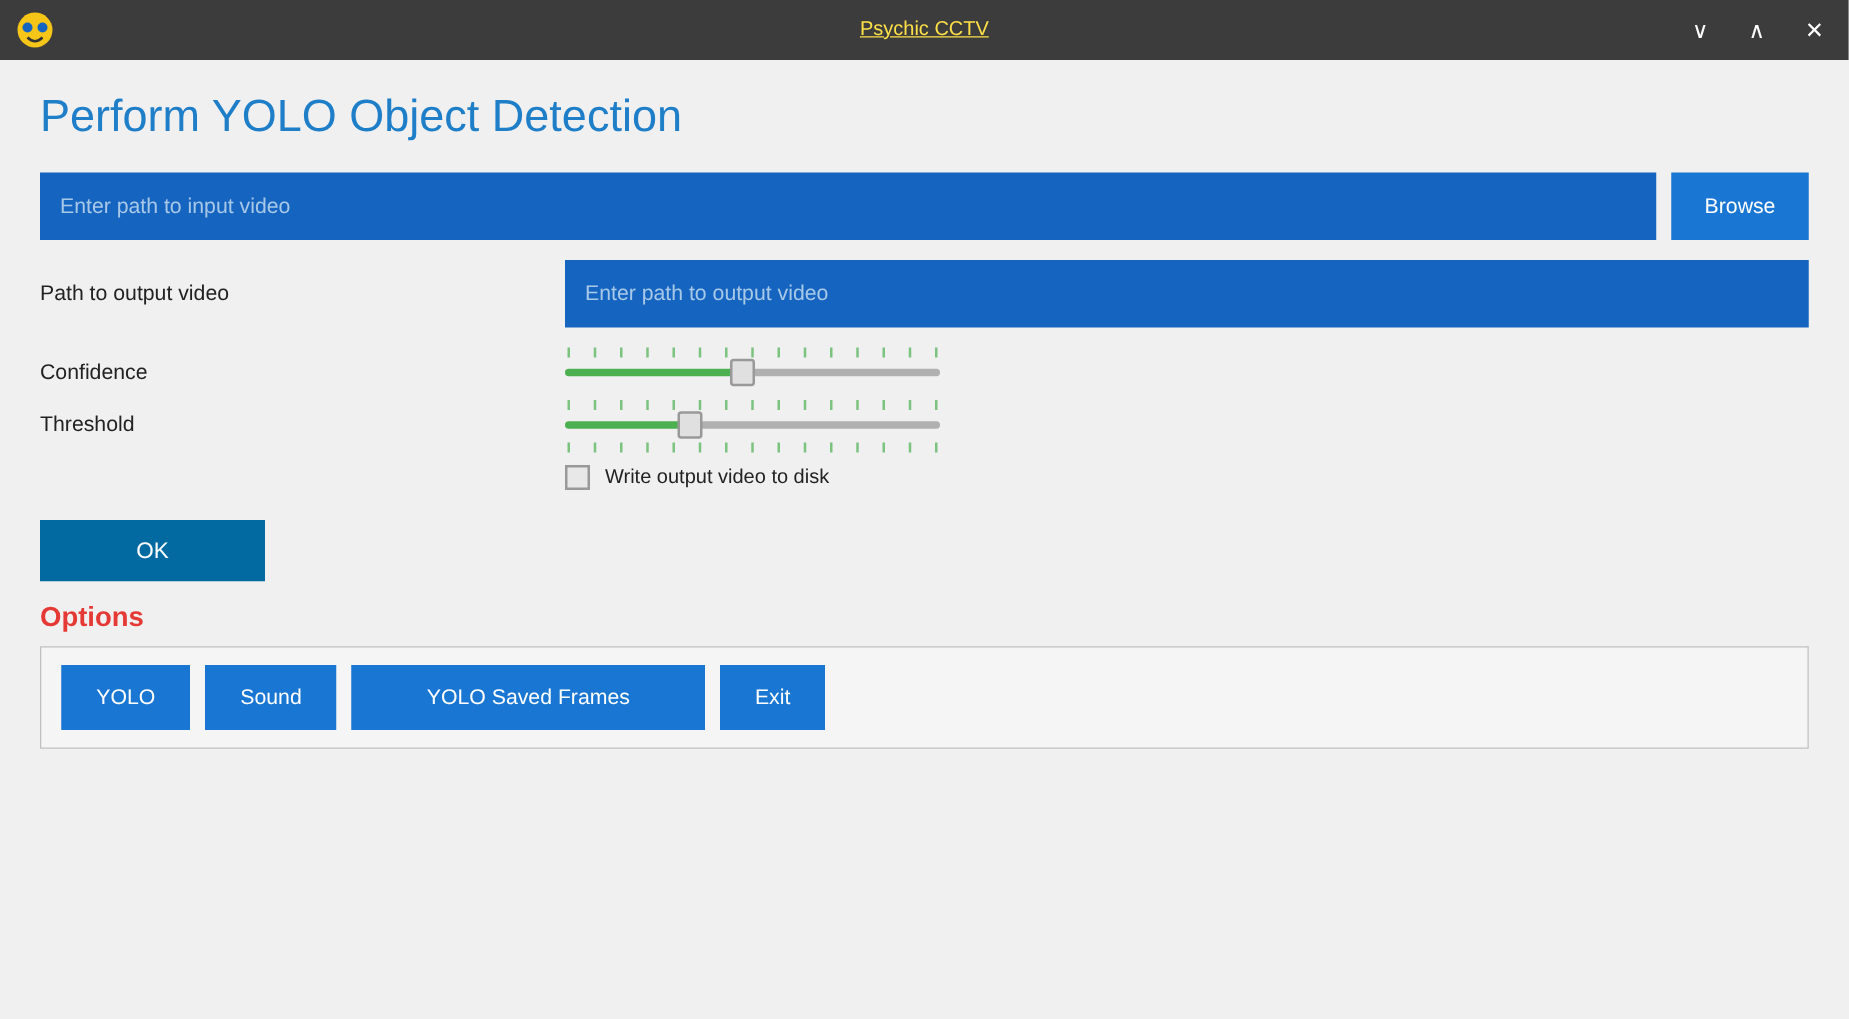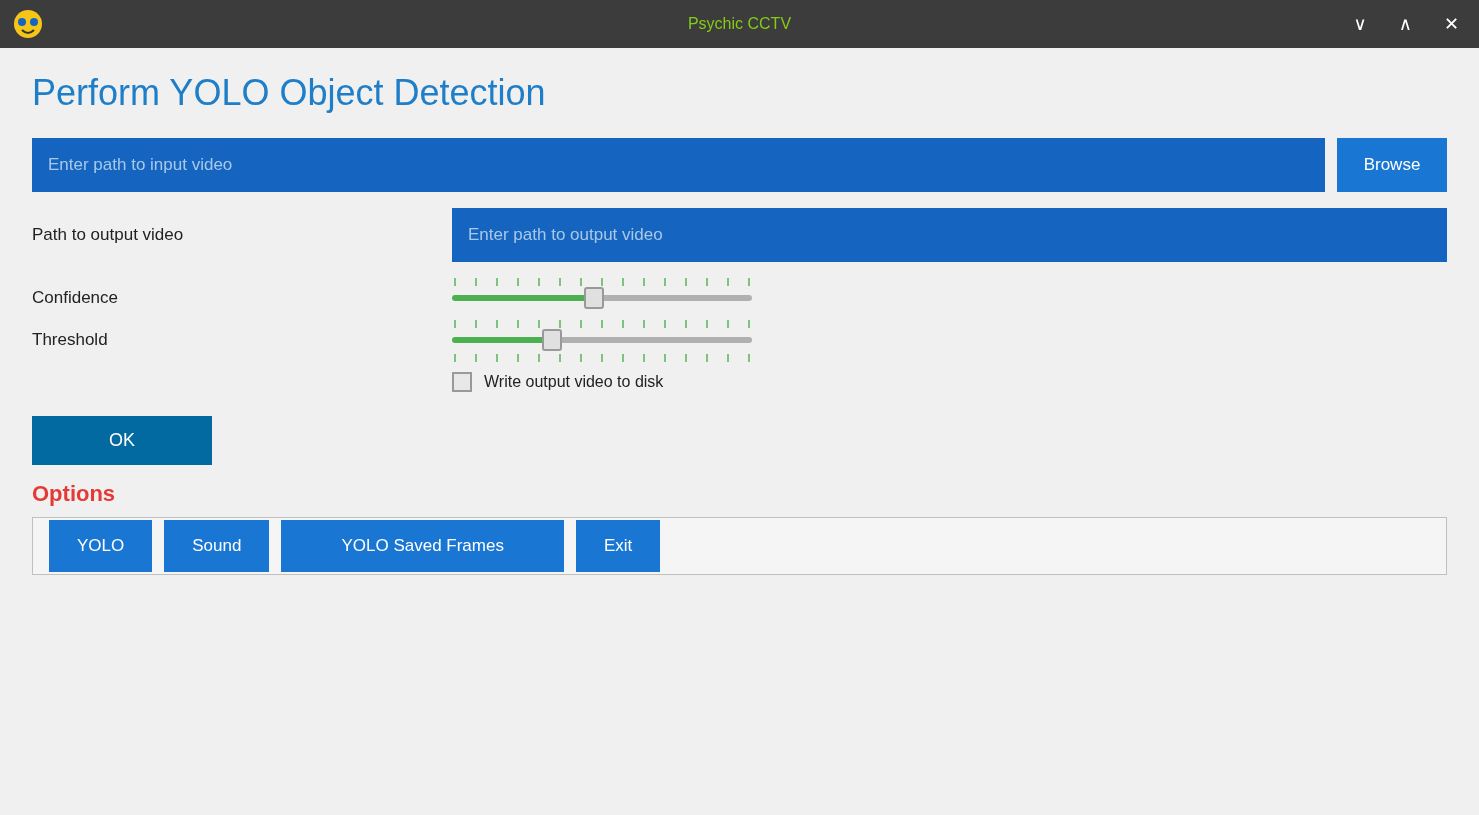--- a/index.html
+++ b/index.html
@@ -21,26 +21,27 @@
       align-items: center;
       justify-content: space-between;
       padding: 0 12px;
       flex-shrink: 0;
     }
     .titlebar-logo {
       width: 32px;
       height: 32px;
     }
     .titlebar-title {
-      color: #84cc16;
+      color: #fde047;
       font-size: 16px;
       font-weight: 400;
       position: absolute;
       left: 50%;
       transform: translateX(-50%);
+      text-decoration: underline;
     }
     .titlebar-controls {
       display: flex;
       gap: 16px;
       margin-left: auto;
     }
     .titlebar-btn {
       color: #ffffff;
       font-size: 18px;
       cursor: pointer;
@@ -220,21 +221,21 @@
     .options-label {
       font-size: 22px;
       color: #e53935;
       font-weight: 700;
       margin-bottom: 10px;
     }
 
     .options-panel {
       border: 1px solid #c0c0c0;
       background: #f5f5f5;
-      padding: 2px 16px;
+      padding: 14px 16px;
       display: flex;
       gap: 12px;
       align-items: center;
     }
 
     .nav-btn {
       background: #1976d2;
       color: #ffffff;
       border: none;
       font-size: 17px;

